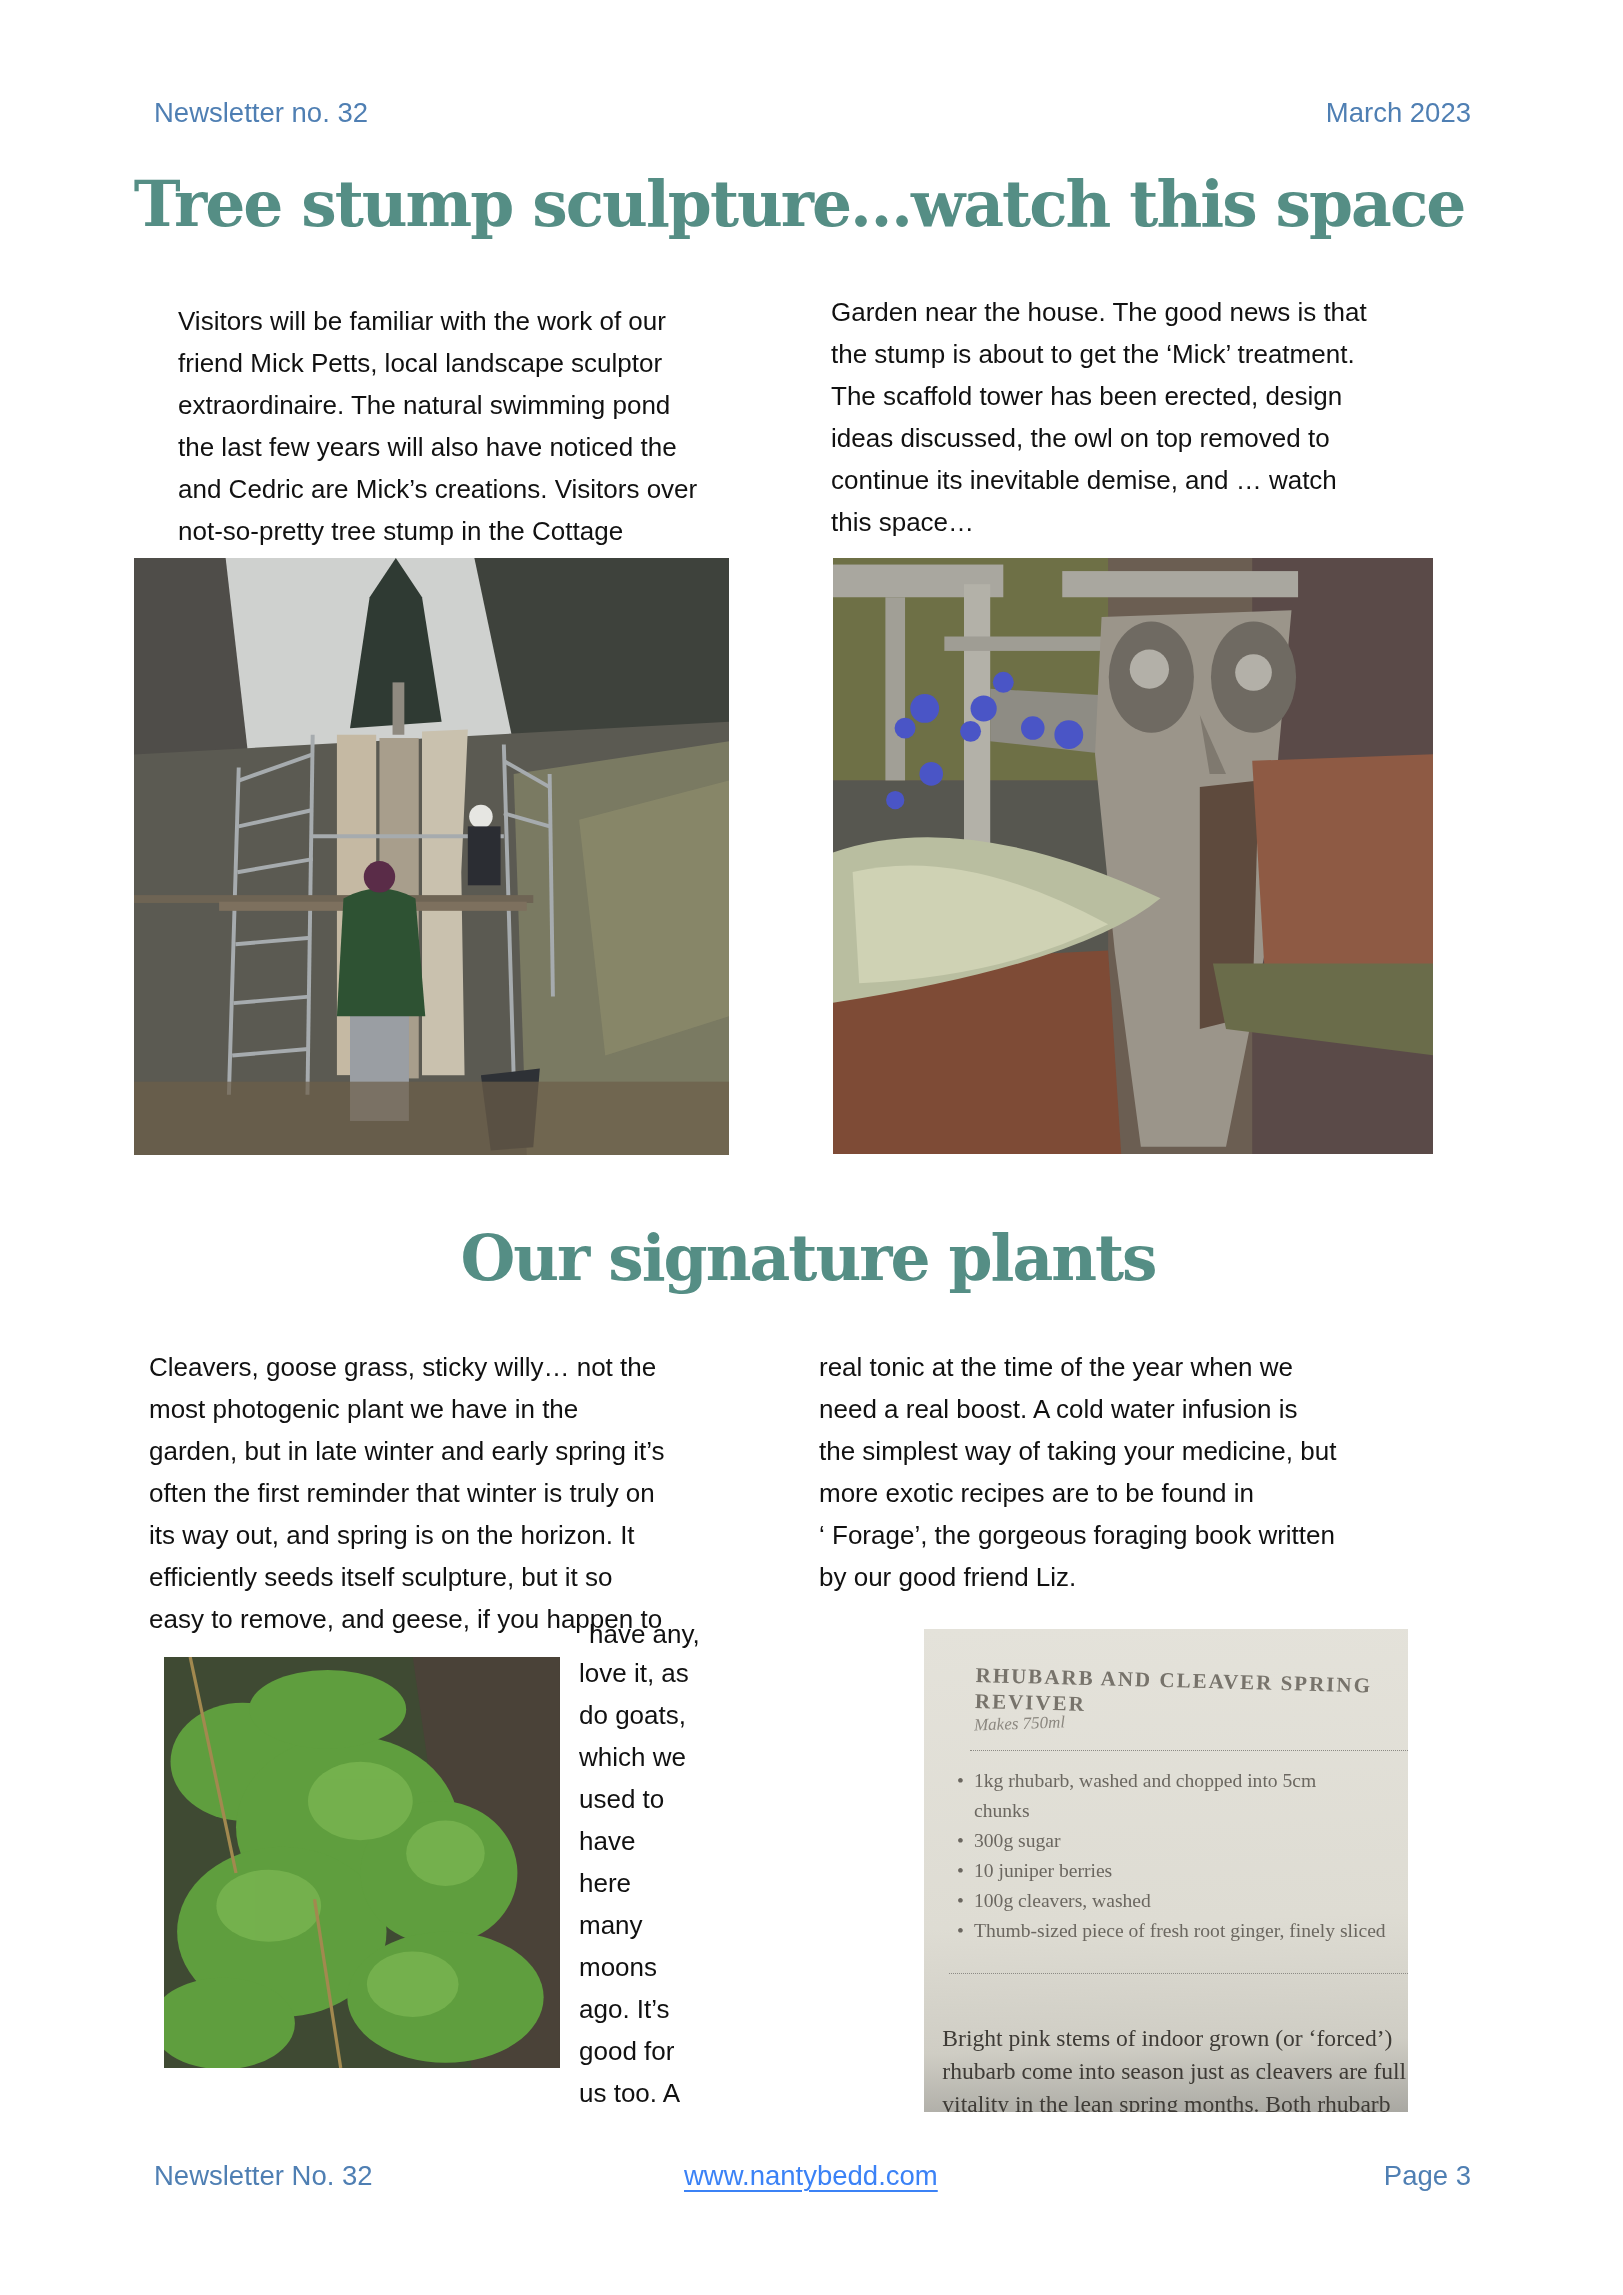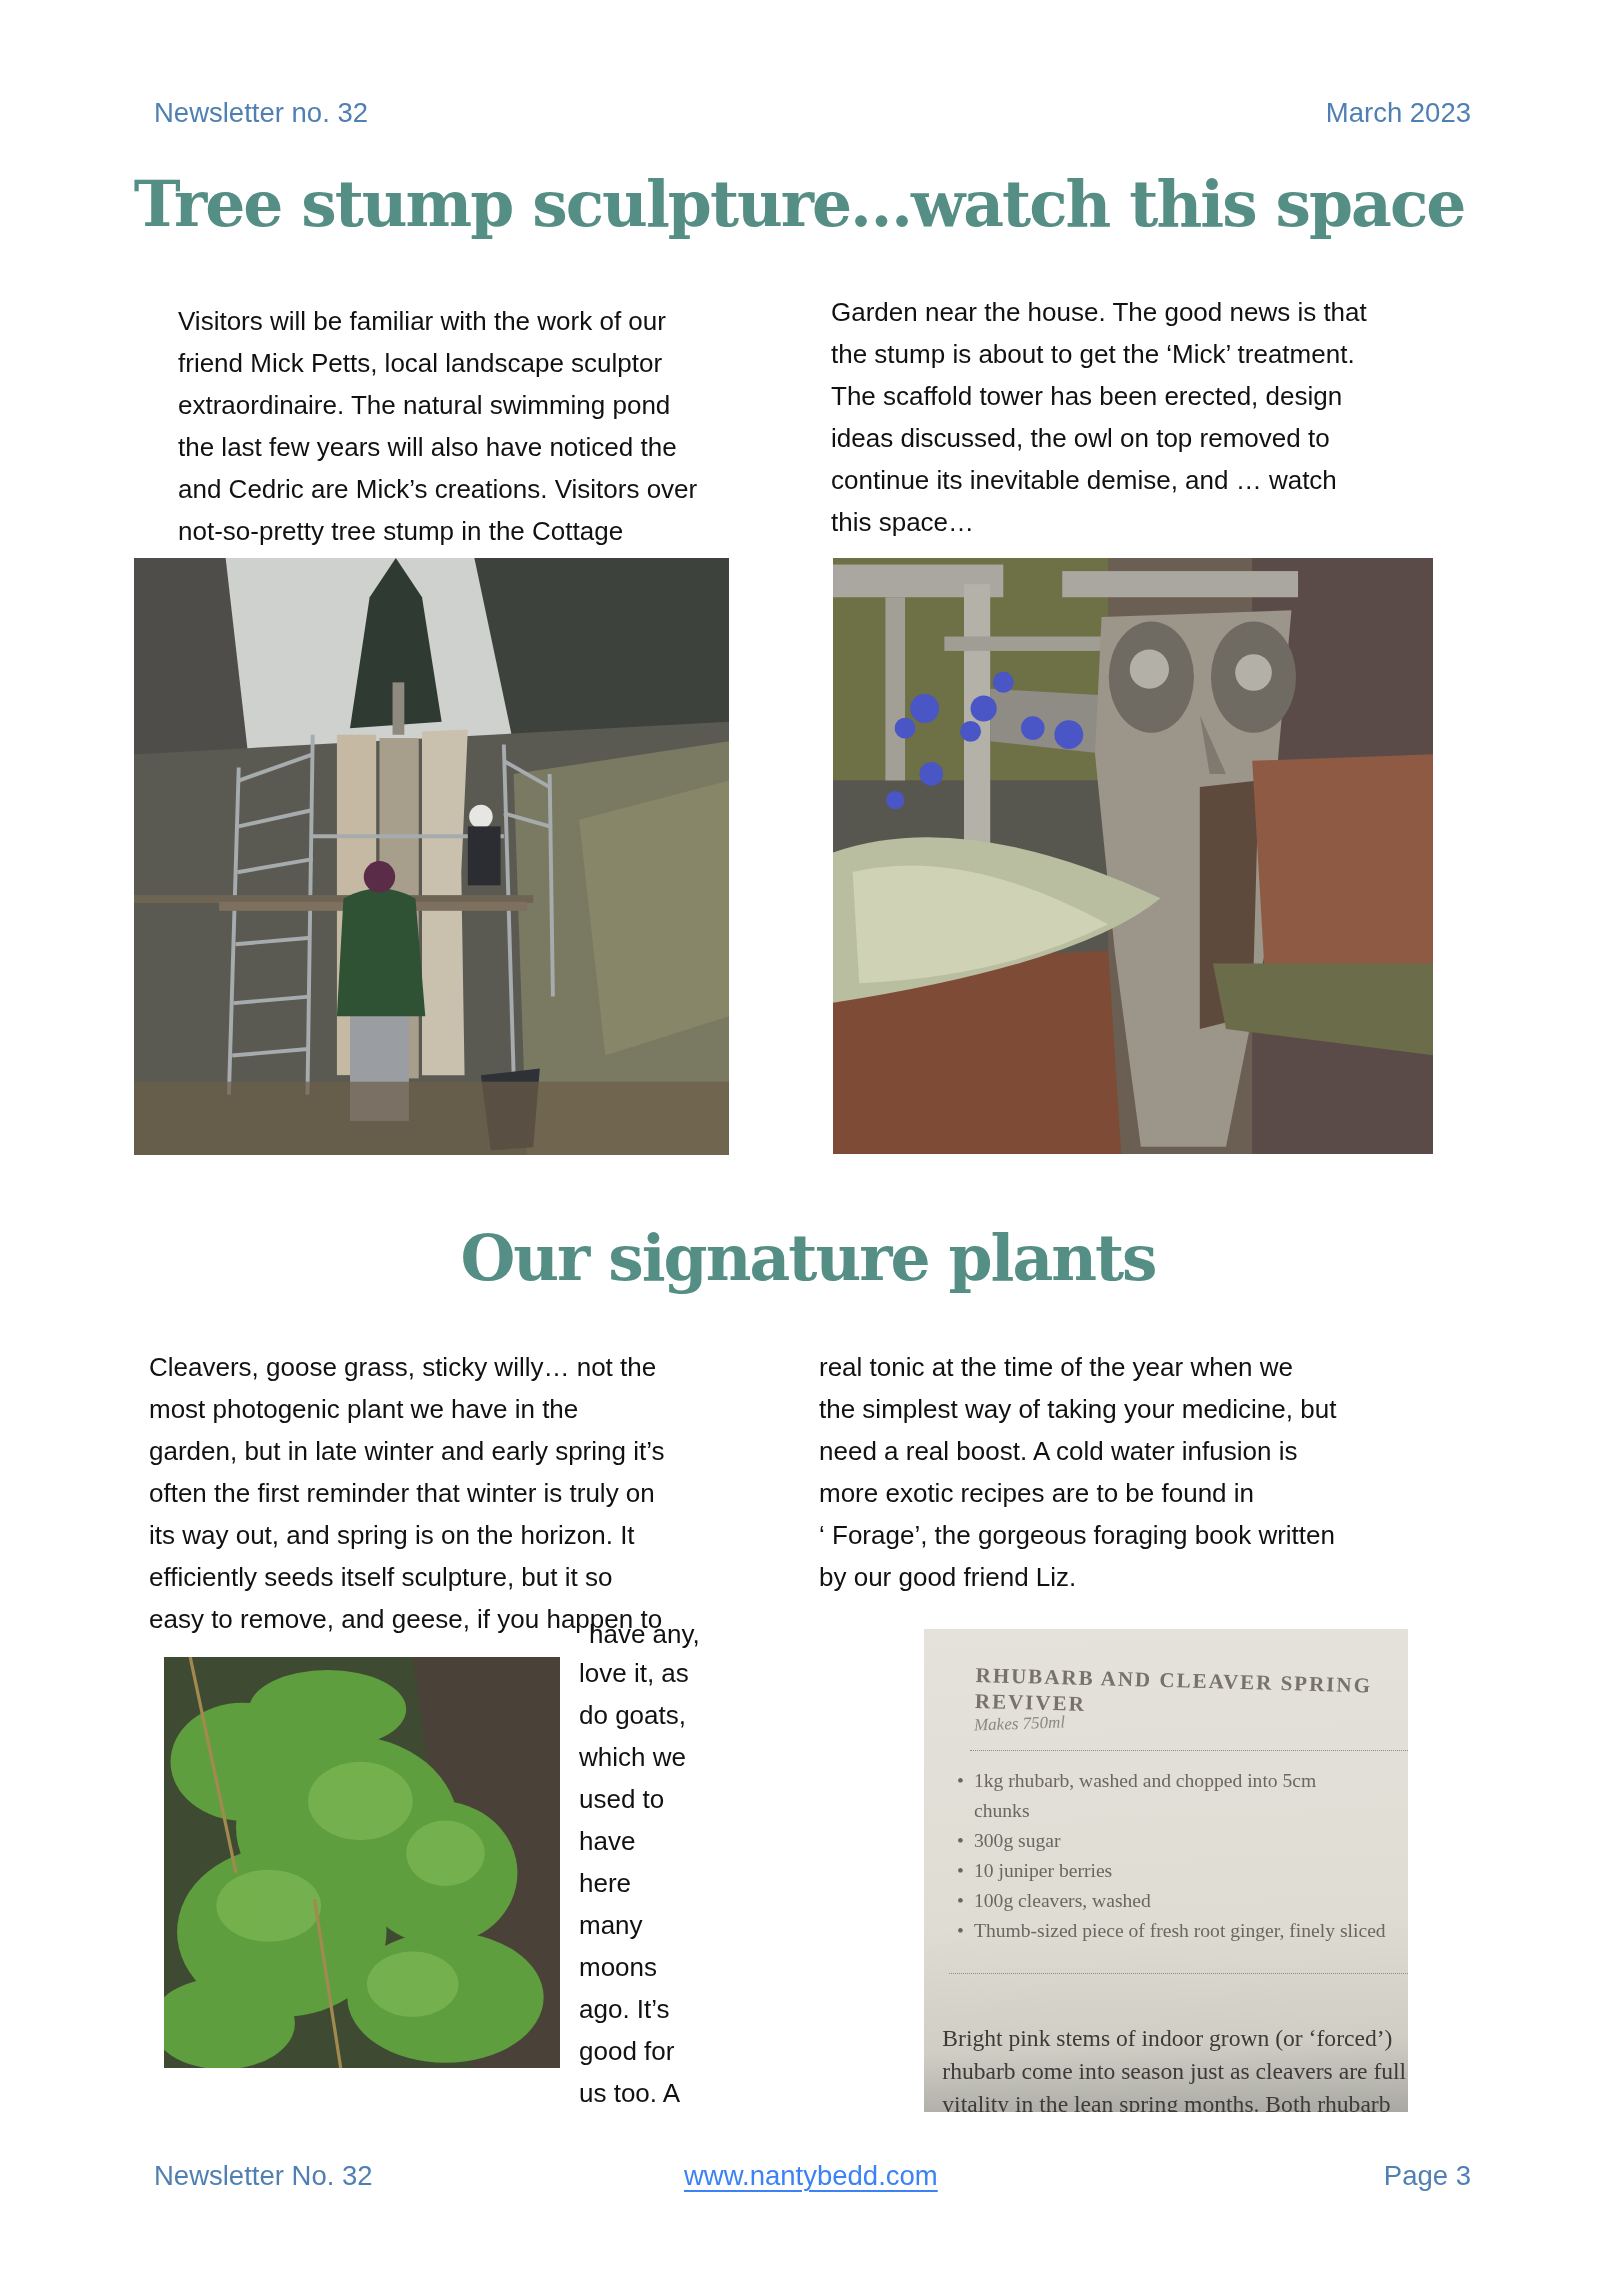--- a/index.html
+++ b/index.html
@@ -189,22 +189,22 @@
     </g>
     <g stroke="#a2894f" stroke-width="5">
       <line x1="40" y1="0" x2="110" y2="330"></line>
       <line x1="230" y1="370" x2="270" y2="628"></line>
     </g>
   </svg>
 </div>
 
 <div class="abs body-text" style="left:815px; top:1344px;">
   <p>real tonic at the time of the year when we</p>
+  <p>need a real boost.  A cold water infusion is</p>
   <p>the simplest way of taking your medicine, but</p>
-  <p>need a real boost.  A cold water infusion is</p>
   <p>more exotic recipes are to be found in</p>
   <p>‘ Forage’, the gorgeous foraging book written</p>
   <p>by our good friend Liz.</p>
 </div>
 
 <div class="abs photo recipe" style="left:924px; top:1629px; width:484px; height:483px;">
   <div class="r-title">
     <div>RHUBARB AND CLEAVER SPRING</div>
     <div>REVIVER</div>
   </div>

